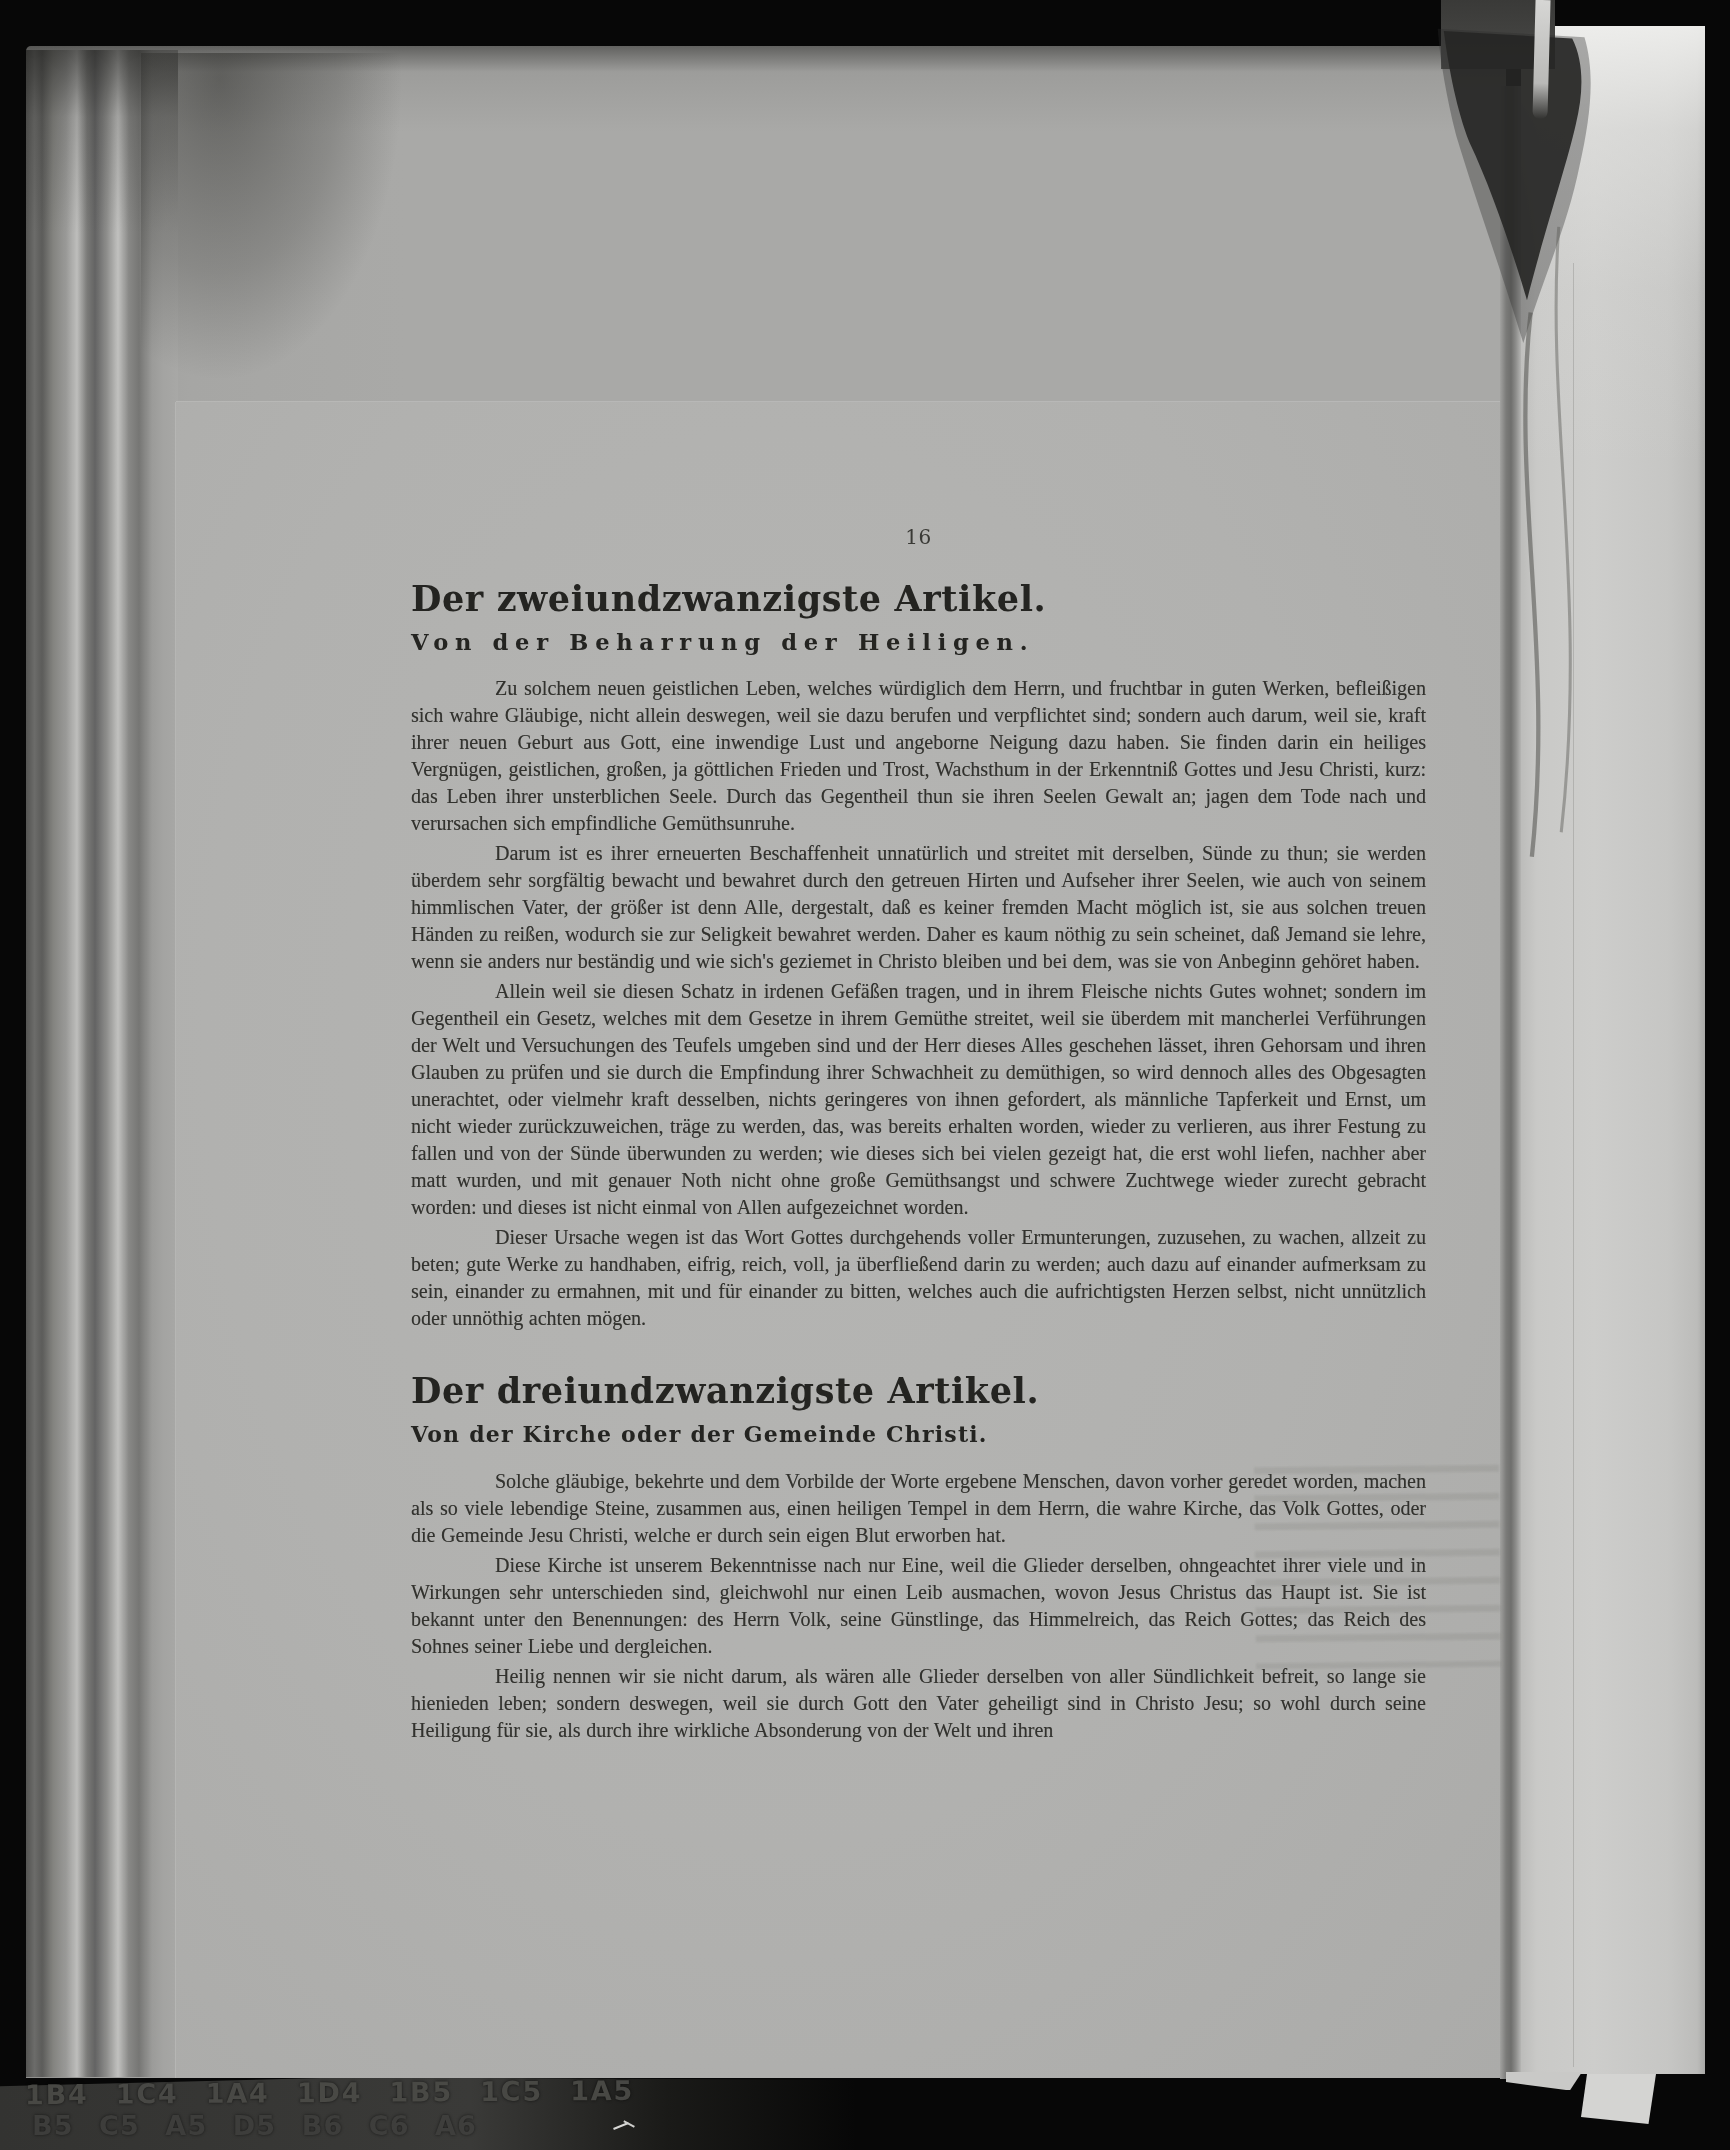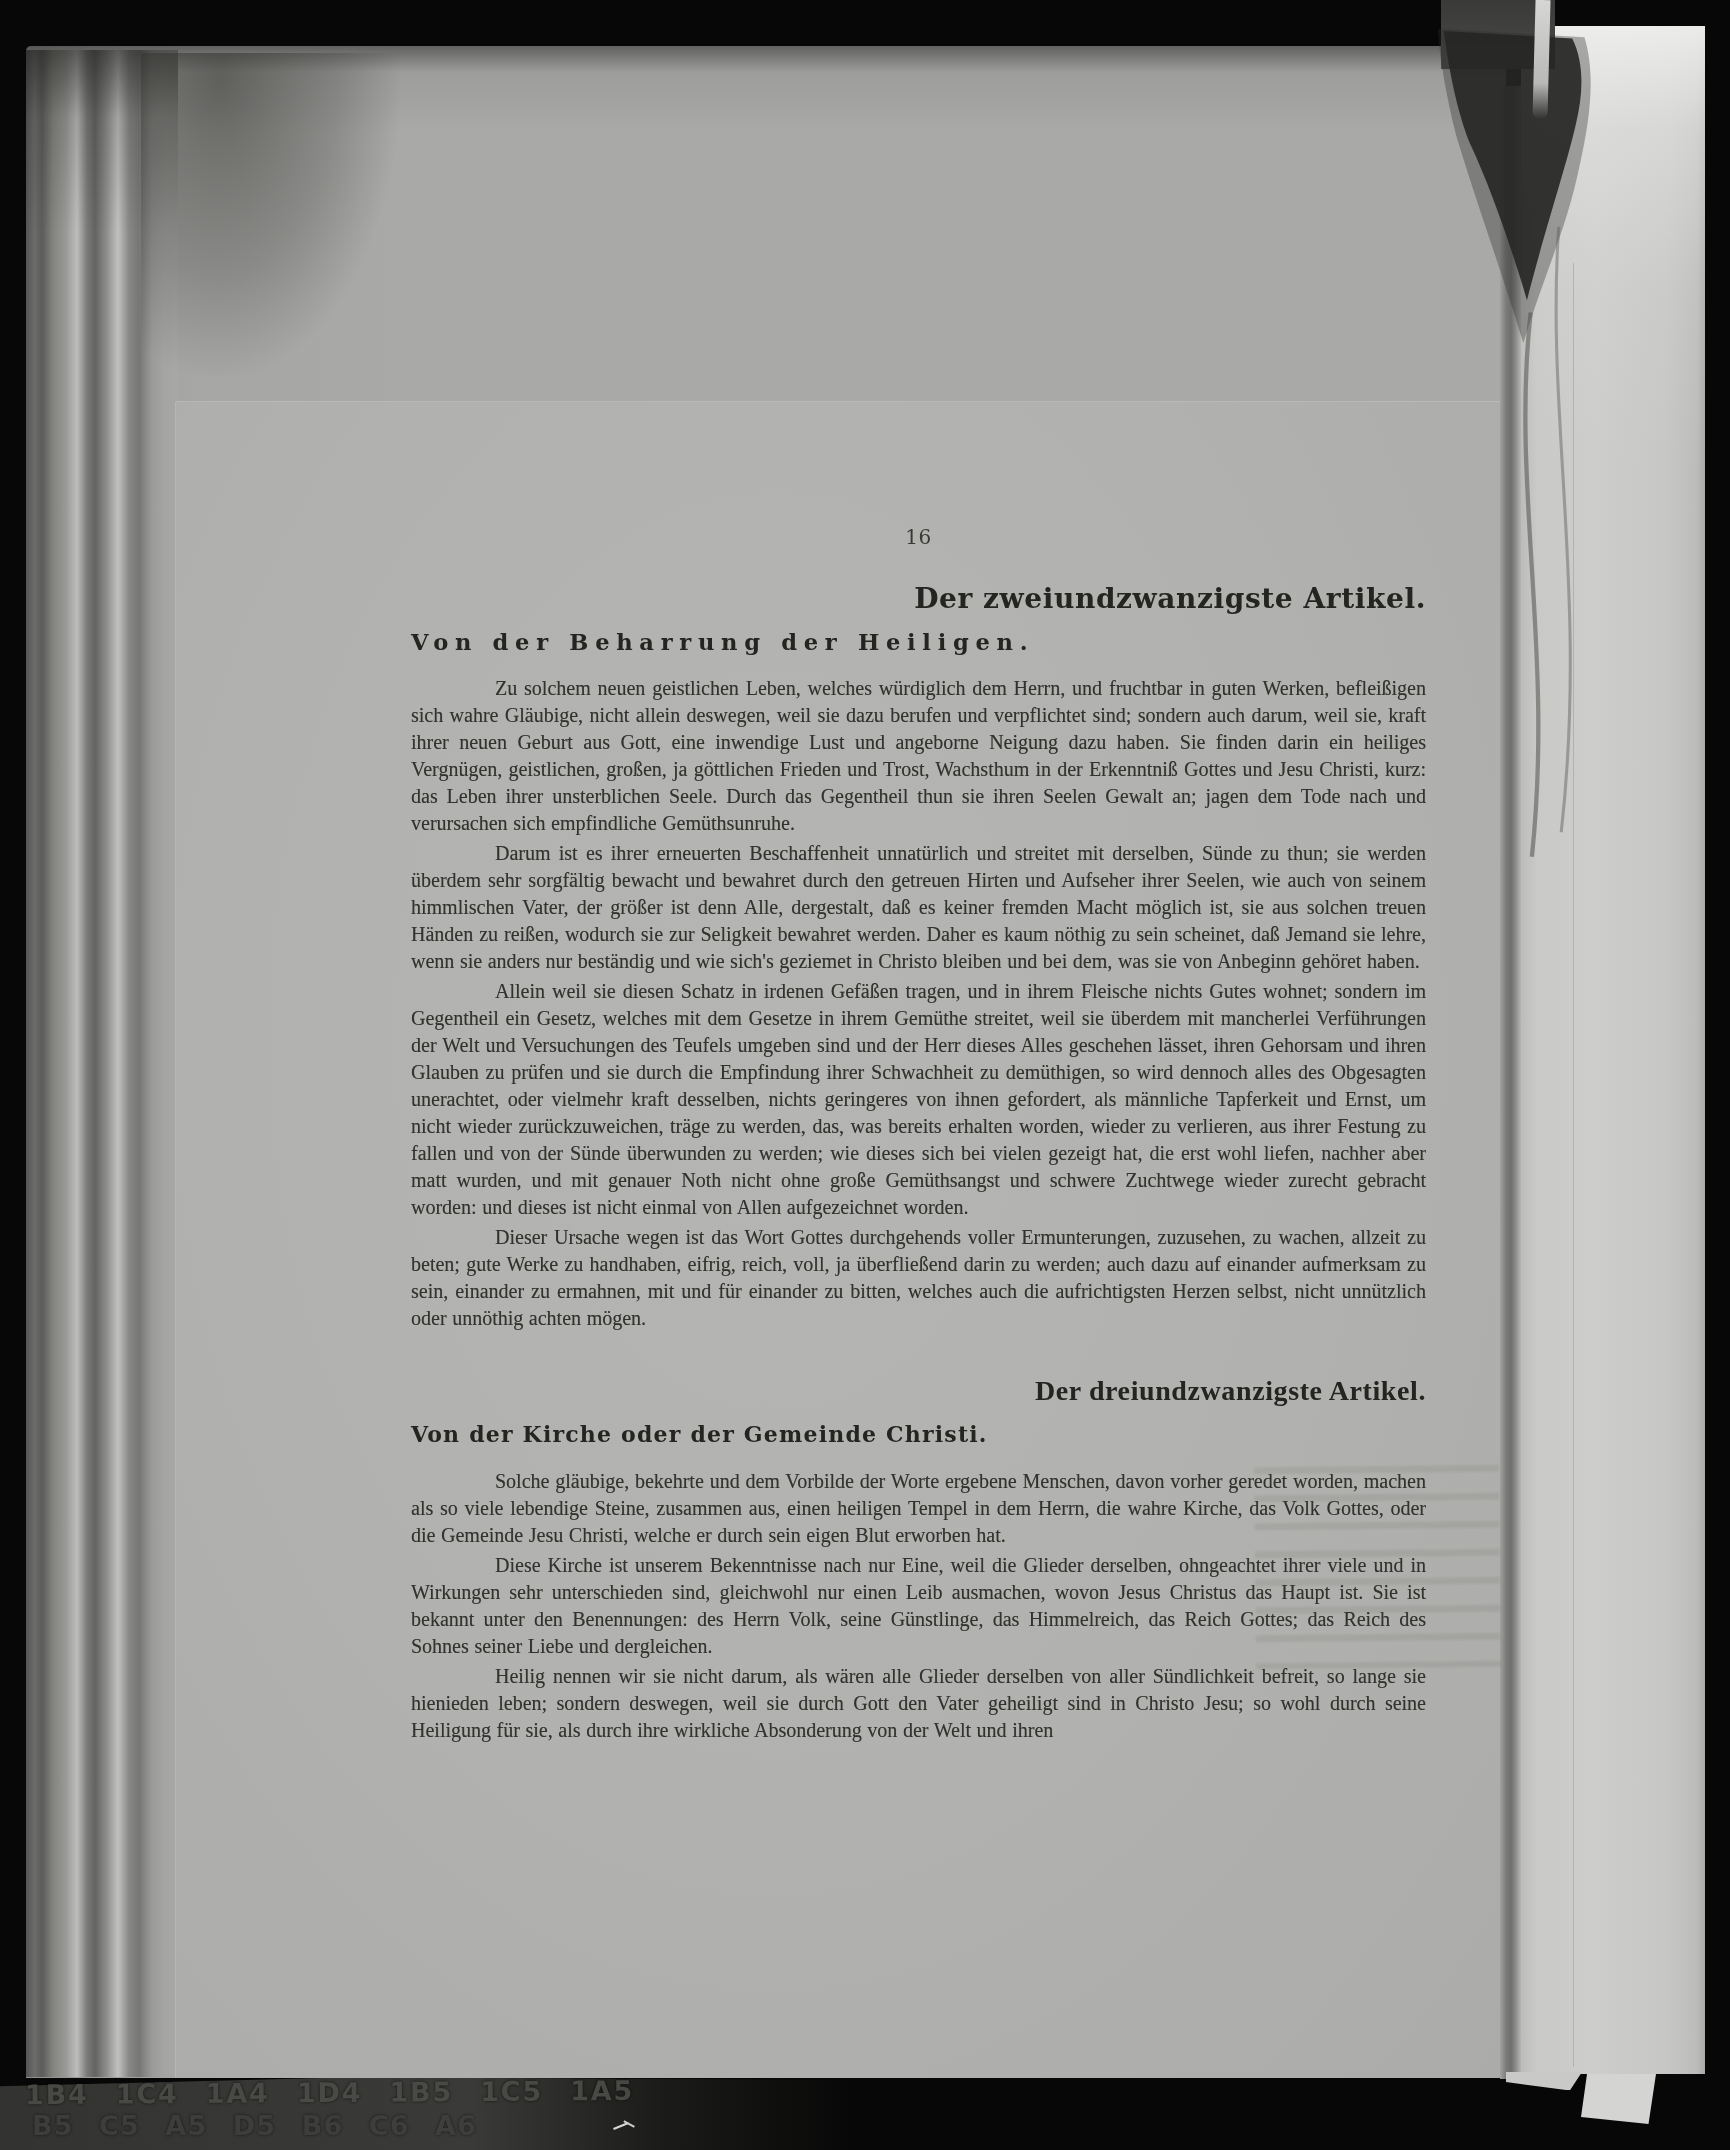--- a/index.html
+++ b/index.html
@@ -58,26 +58,26 @@
   
   .strip-bottom{position:absolute;left:1581px;top:2074px;width:75px;height:50px;background:#d4d4d2;
     clip-path:polygon(8% 0,100% 0,90% 100%,0 86%);}
   .strip-bottom2{position:absolute;left:1506px;top:2072px;width:76px;height:18.4px;background:#c9c9c7;
     clip-path:polygon(0 0,100% 0,84% 100%,0 55%);}
 
   
   .text-block{position:absolute;left:411px;top:524px;width:1015px;color:#32322e;
     font-family:"DejaVu Serif",serif;font-size:20px;line-height:27px;text-align:justify;hyphens:none;}
   .pagenum{text-align:center;font-size:20px;letter-spacing:0.6px;margin:0 0 28px;color:#3a3a36;}
-  .art-title{font-size:28px;line-height:39px;font-weight:bold;text-align:right;
+  .art-title{font-size:35px;line-height:39px;font-weight:bold;text-align:left;
     margin:0 0 9.8px;color:#242421;letter-spacing:0.6px;}
   .art-sub{font-size:22.6px;line-height:29px;font-weight:bold;text-align:left;margin:0 0 18.4px;color:#242421;}
   .sub1{letter-spacing:6.7px;}
   .sub2{letter-spacing:1.2px;font-size:22px;}
-  .t2{margin-top:39px;font-family:Liberation Serif, serif;}
+  .t2{margin-top:39px;}
   .para{margin:0 0 3.1px;text-indent:84px;word-spacing:0.6px;
     text-shadow:0.2px 0.2px 0.3px rgba(30,30,25,.35);font-family:Liberation Serif, serif;}
 </style>
 </head>
 <body>
 
 <div class="scan">
 
   <div class="film-band"></div>
   <div class="code-row code1">1B4 1C4 1A4 1D4 1B5 1C5 1A5</div>

